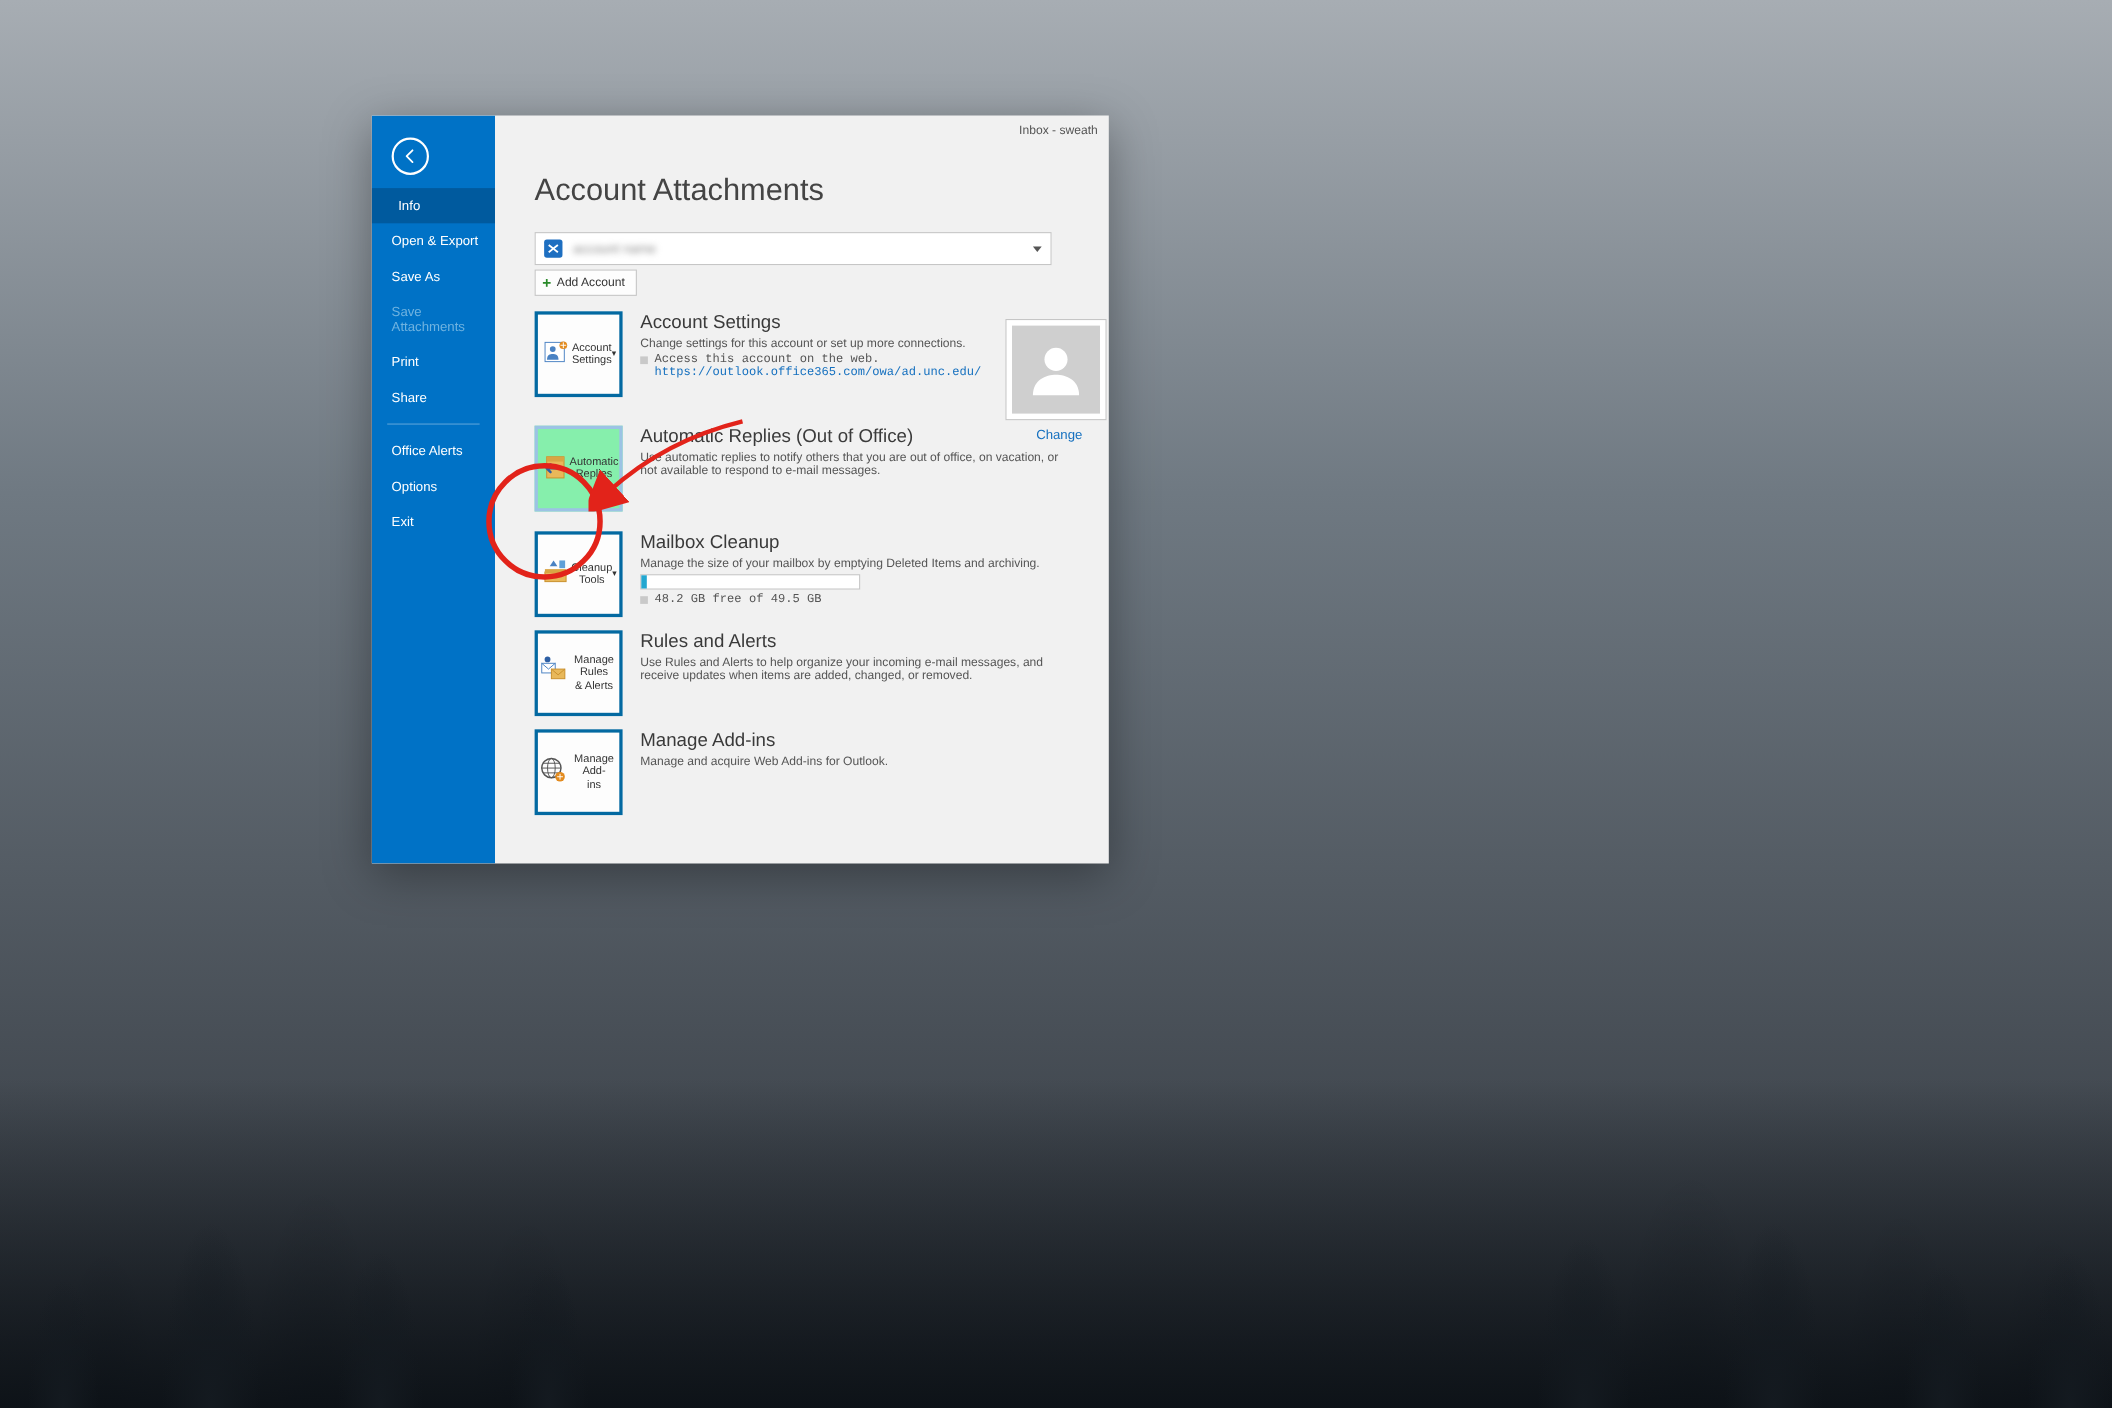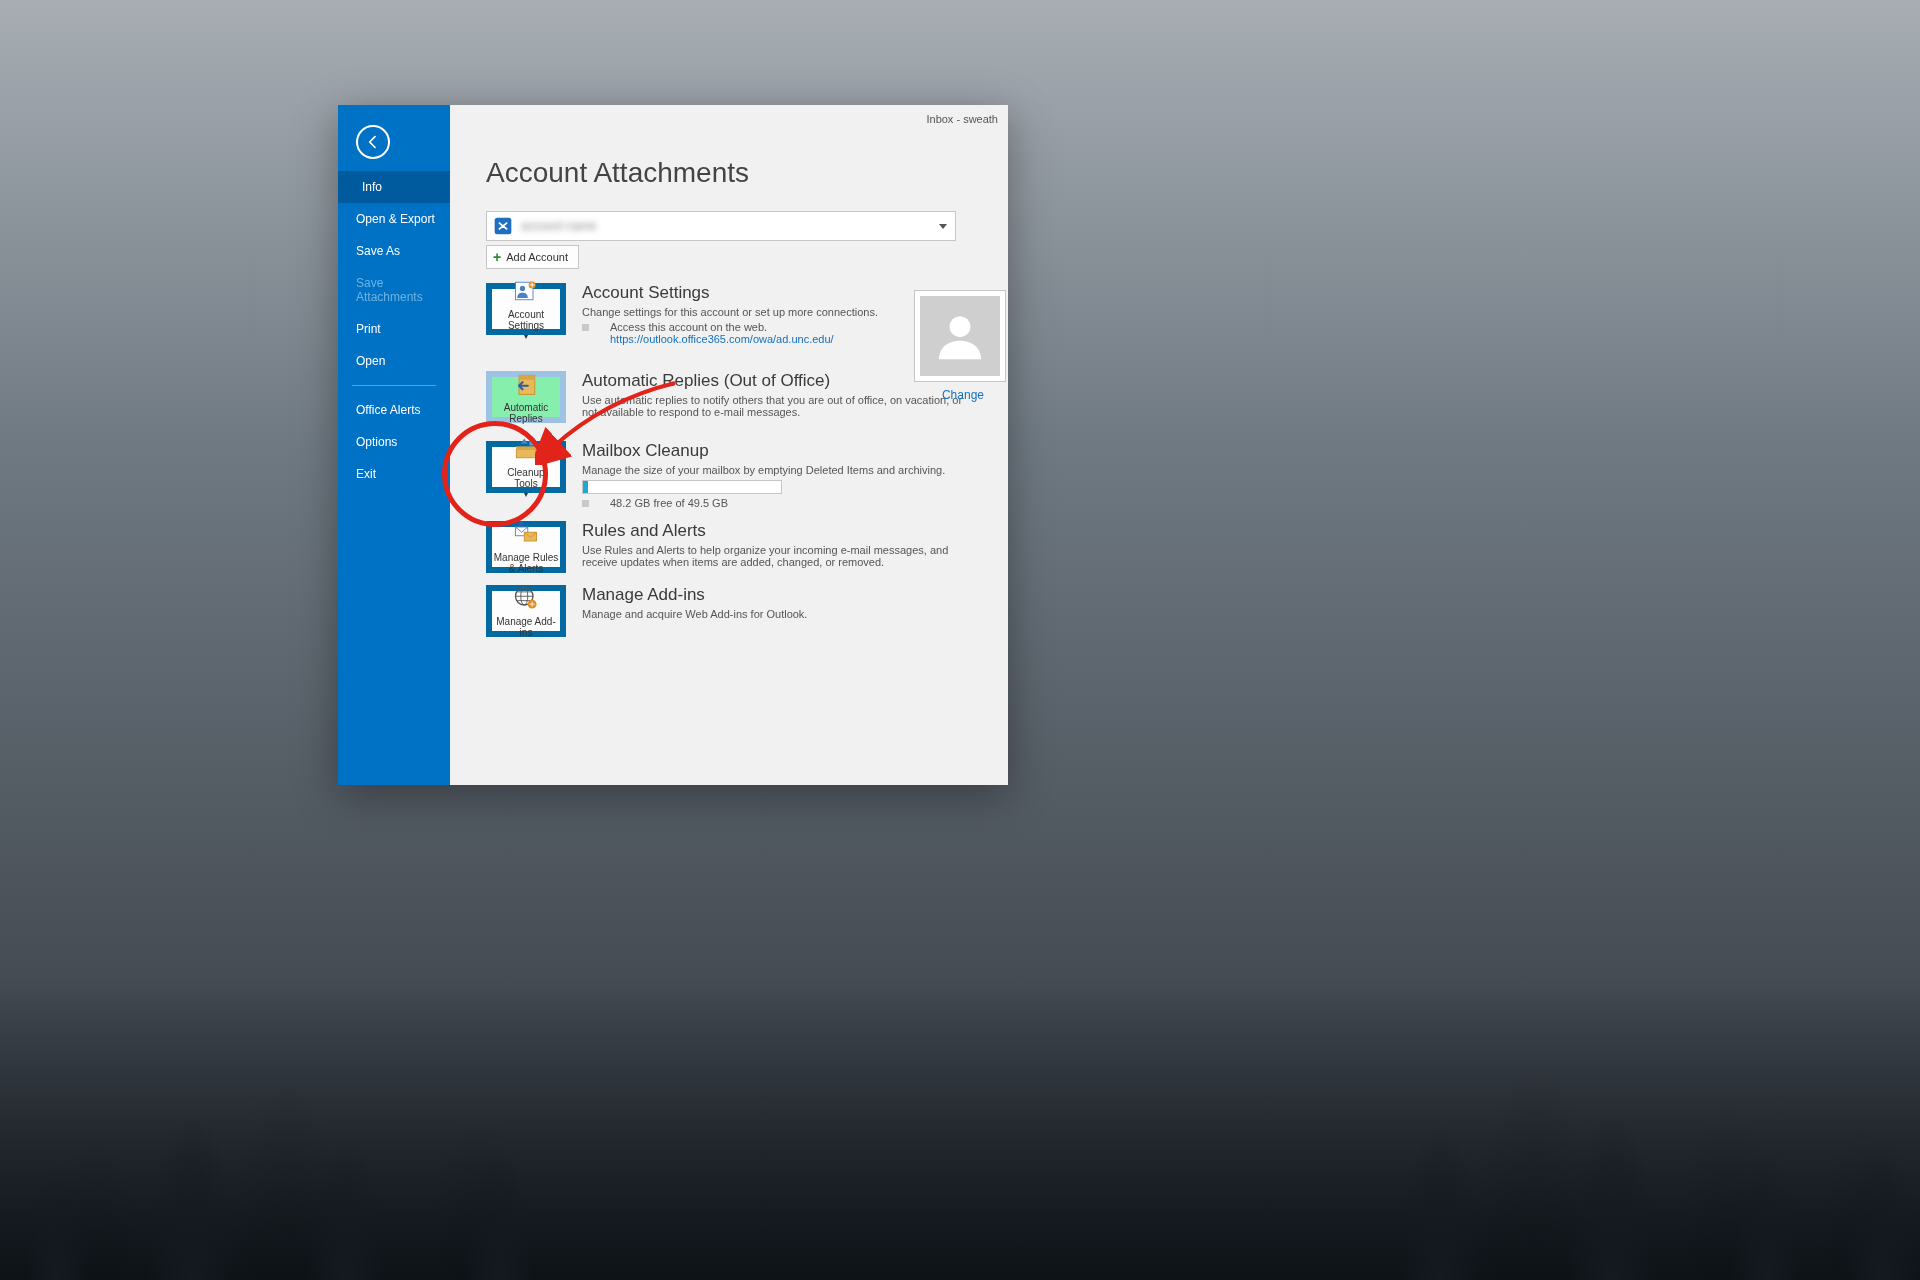--- a/index.html
+++ b/index.html
@@ -107,41 +107,41 @@
     border: 1px solid #c6c6c6;
     background: #fdfdfd;
     padding: 3px 10px 3px 6px;
     font-size: 11px;
     display: inline-flex; align-items: center; gap: 5px;
     cursor: pointer;
   }
   .plus { color: #2a8a2a; font-weight: bold; font-size: 14px; }
 
   .big-btn {
-    width: 80px; height: 52px;
-    border: 6px solid #0369a1;
+    width: 80px; height: 78px;
+    border: 3px solid #0369a1;
     background: #fdfdfd;
-    display: flex; flex-direction: column; align-items: center; justify-content: center;
+    display: flex; flex-direction: row; align-items: center; justify-content: center;
     font-size: 10px; text-align: center; color: #333;
     cursor: pointer;
     line-height: 1.15;
   }
   .big-btn .ic { width: 28px; height: 28px; margin-bottom: 4px; display:flex;align-items:center;justify-content:center;}
   .big-btn.highlight { background: #86efac; border-color: #9cc3e4; }
   .caret-sm { font-size: 8px; }
 
   .section {
     display: flex;
     gap: 16px;
     margin-top: 14px;
     width: 490px;
   }
   .section-body { flex: 1; font-size: 11px; color: #555; }
   .section-title { font-size: 17px; font-weight: 400; color: #3a3a3a; margin-bottom: 3px; }
-  .bullet-row { display: flex; align-items: flex-start; gap: 21px; margin-top: 3px; }
+  .bullet-row { display: flex; align-items: flex-start; gap: 6px; margin-top: 3px; font-family: Liberation Mono, monospace; }
   .b-sq { width: 7px; height: 7px; background: #c9c9c9; margin-top: 3px; flex-shrink:0;}
   .link { color: #1570bf; }
 
   .avatar-box {
     position: absolute;
     right: 24px; top: 185px;
     width: 70px;
     text-align: right;
   }
   .avatar-frame {
@@ -191,21 +191,21 @@
     <div class="back-btn">
       <svg viewBox="0 0 24 24">
           <path d="M15 4 L7 12 L15 20" stroke="#fff" stroke-width="2.5" fill="none" stroke-linecap="round" stroke-linejoin="round"></path>
         </svg>
     </div>
     <div class="side-item selected">Info</div>
     <div class="side-item">Open &amp; Export</div>
     <div class="side-item">Save As</div>
     <div class="side-item disabled">Save Attachments</div>
     <div class="side-item">Print</div>
-    <div class="side-item">Open</div>
+    <div class="side-item">Share</div>
     <div class="side-sep"></div>
     <div class="side-item">Office Alerts</div>
     <div class="side-item">Options</div>
     <div class="side-item">Exit</div>
   </div>
 
   <div class="content">
     <div class="titlebar">Inbox - sweath</div>
     <h1 class="page-title">Account Attachments</h1>
 

